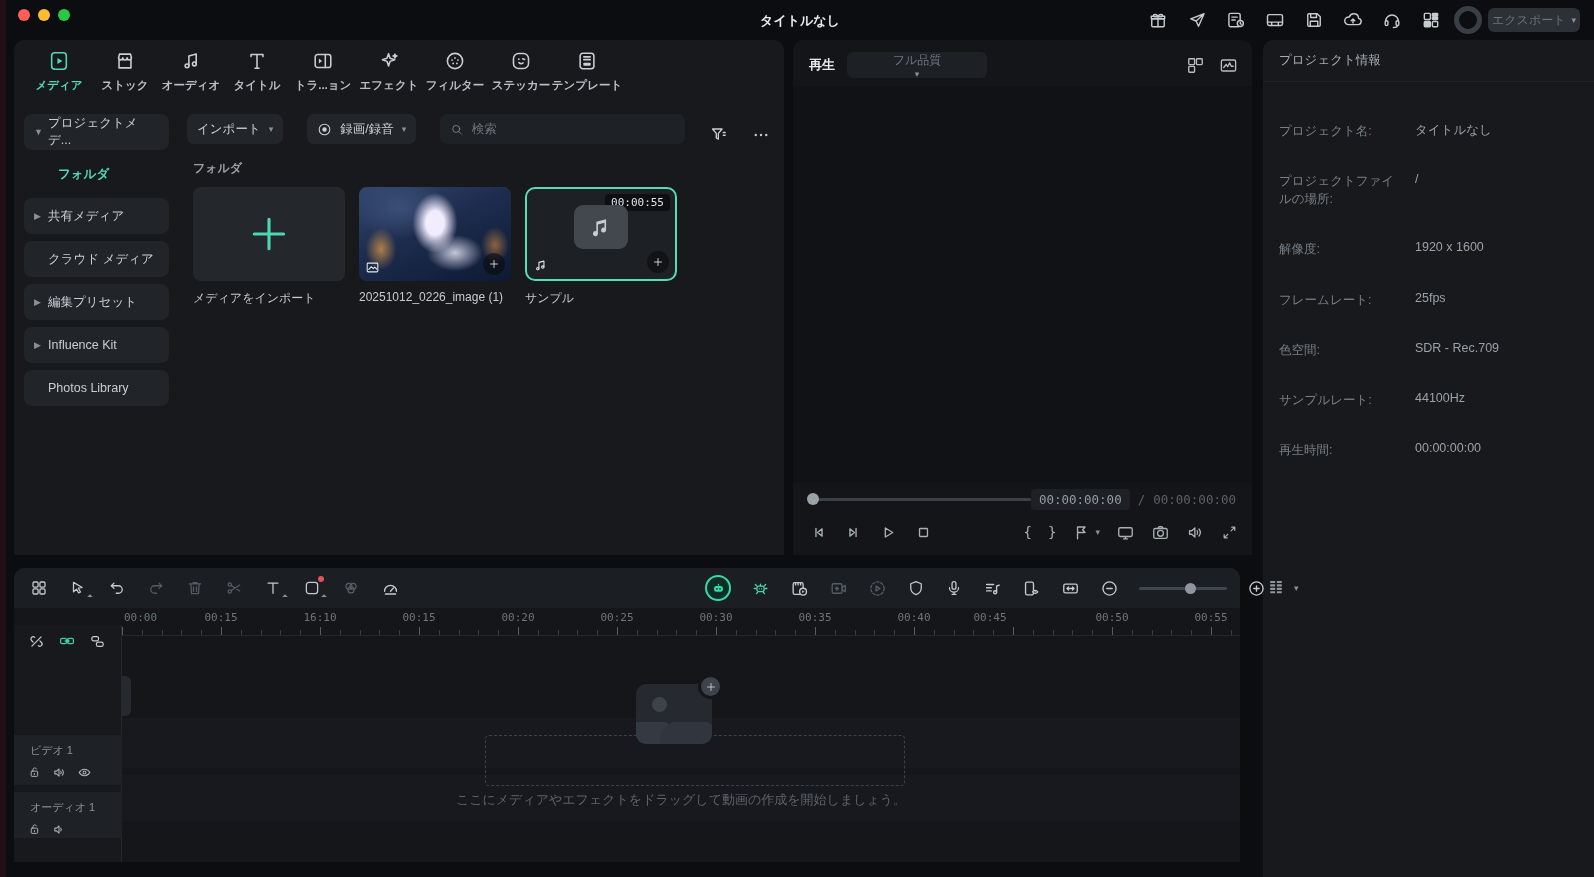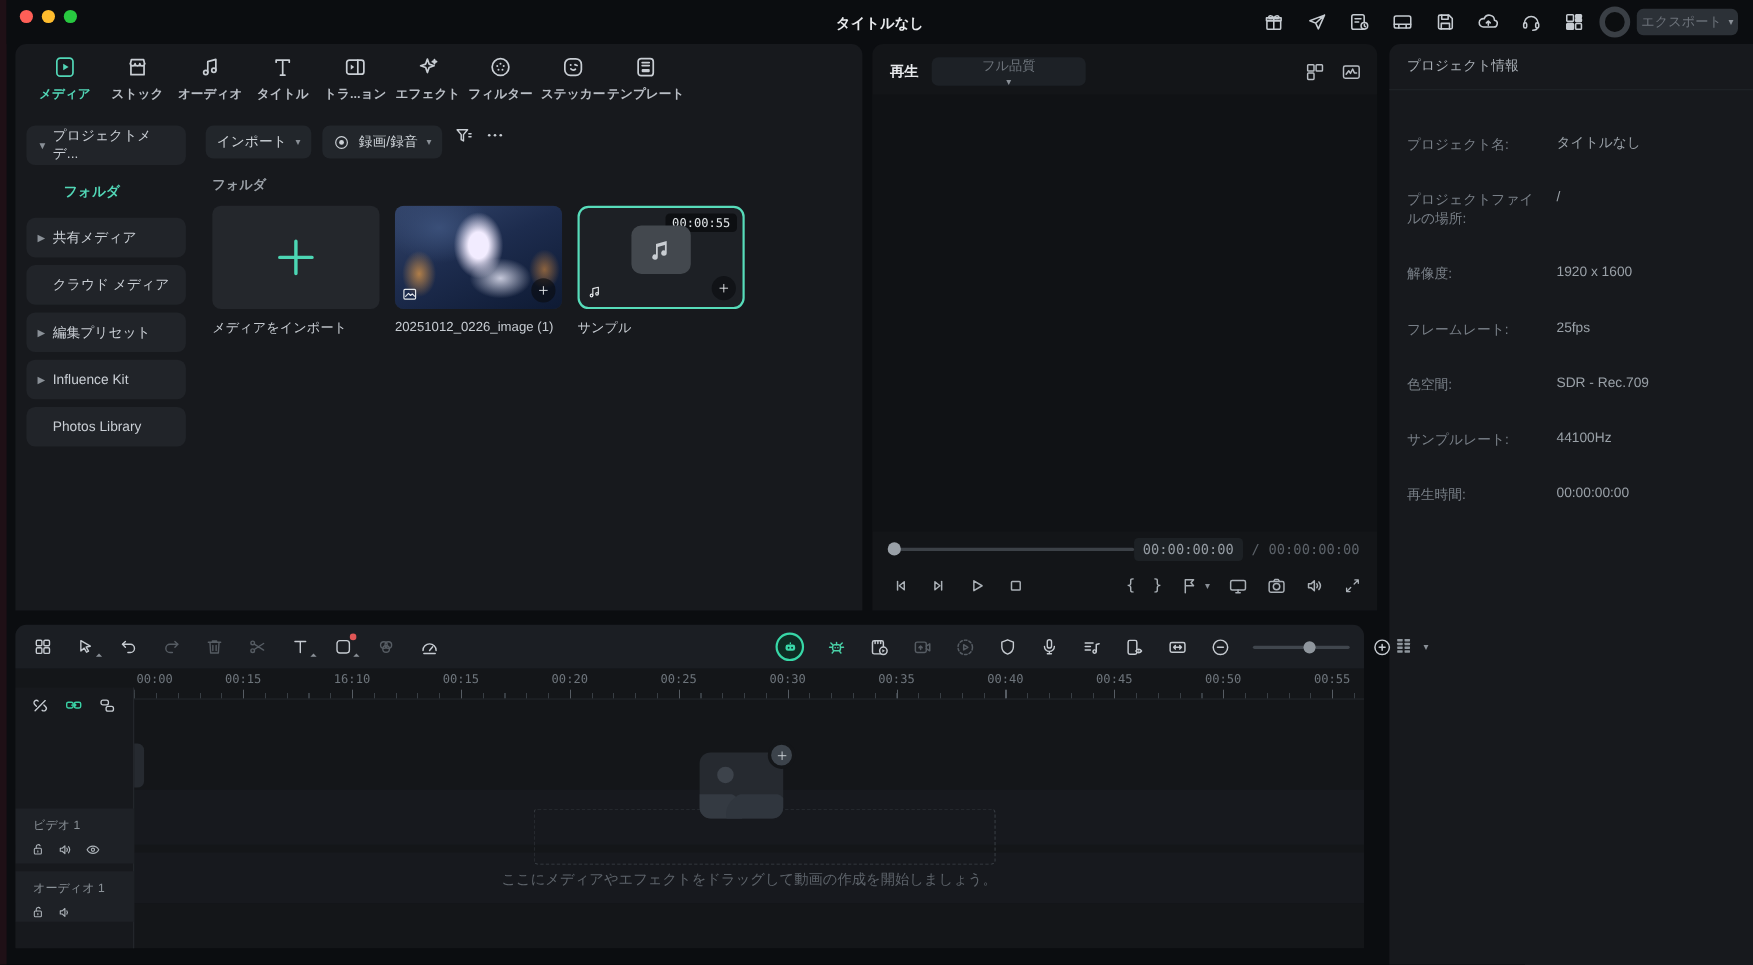--- a/index.html
+++ b/index.html
@@ -33,21 +33,21 @@
 
   
   #media-side { position:absolute; left:0; top:62px; width:163px; bottom:0; padding:12px 8px 0 10px; }
   .side-item { height:36px; border-radius:8px; background:#212429; color:#c9ced4; font-size:12.5px; display:flex; align-items:center; padding:0 10px; margin-bottom:7px; }
   .side-item .tri { width:14px; font-size:9px; color:#8a9097; flex:0 0 14px; }
   .side-sub { height:34px; display:flex; align-items:center; padding:0 10px 0 34px; font-size:12.5px; color:#52d7b7; font-weight:bold; margin-bottom:7px; }
   .side-plain { padding-left:24px; }
 
   
   #media-content { position:absolute; left:163px; top:62px; right:0; bottom:0; padding:12px 14px 0 10px; }
-  #media-toolbar { display:flex; align-items:flex-start; gap:10px; }
+  #media-toolbar { display:flex; align-items:flex-end; gap:24px; }
   .drop-btn { height:30px; border-radius:7px; background:#22262b; color:#ccd1d6; font-size:12.5px; display:flex; align-items:center; gap:8px; padding:0 10px; }
   .chev { font-size:9px; color:#8a9097; }
   #search-box { flex:1; height:30px; border-radius:7px; background:#1e2126; display:flex; align-items:center; gap:8px; padding:0 10px; color:#787f86; }
   #search-box input { background:transparent; border:none; outline:none; color:#b7bcc2; font-size:12.5px; width:100%; font-family:inherit; }
   #search-box input::placeholder { color:#70767d; }
   #filter-btn,#more-btn { color:#c9ced4; }
   #section-label { margin:16px 0 10px 6px; color:#9aa0a7; font-size:12px; font-weight:bold; }
   #media-grid { display:flex; gap:14px; padding-left:6px; }
   .tile-wrap { width:152px; }
   .tile { position:relative; width:152px; height:94px; border-radius:8px; background:#24272c; overflow:hidden; }
@@ -317,20 +317,27 @@
             <span class="chev">▾</span>
           </div>
         <div class="drop-btn">
           <svg class="ic" width="15" height="15" viewBox="0 0 24 24">
               <circle cx="12" cy="12" r="8.5"></circle>
               <circle cx="12" cy="12" r="3.5" fill="currentColor" stroke="none"></circle>
             </svg>
           <span>録画/録音</span>
             <span class="chev">▾</span>
         </div>
+        <div id="search-box">
+          <svg class="ic" width="15" height="15" viewBox="0 0 24 24">
+              <circle cx="11" cy="11" r="6.2"></circle>
+              <path d="M15.6 15.6L20 20"></path>
+            </svg>
+          <input type="text" placeholder="検索" style="">
+        </div>
         <span id="filter-btn" class="tool">
             <svg class="ic" width="19" height="19" viewBox="0 0 24 24">
               <path d="M4.5 5h12l-4.7 5.6v7.2l-2.6-1.4v-5.8z"></path>
               <path d="M18 9.5h2.5M18 13h2.5"></path>
             </svg>
           </span>
         <span id="more-btn" class="tool">
             <svg width="18" height="18" viewBox="0 0 24 24" fill="currentColor">
               <circle cx="5" cy="12" r="1.6"></circle>
               <circle cx="12" cy="12" r="1.6"></circle>
@@ -706,21 +713,21 @@
     <div id="ruler">
       <span class="rlabel first" style="left:2px">00:00</span>
       <span class="rlabel" style="left:99px">00:15</span>
       <span class="rlabel" style="left:198px">16:10</span>
       <span class="rlabel" style="left:297px">00:15</span>
       <span class="rlabel" style="left:396px">00:20</span>
       <span class="rlabel" style="left:495px">00:25</span>
       <span class="rlabel" style="left:594px">00:30</span>
       <span class="rlabel" style="left:693px">00:35</span>
       <span class="rlabel" style="left:792px">00:40</span>
-      <span class="rlabel" style="left:891px">00:45</span>
+      <span class="rlabel" style="left:868px">00:45</span>
       <span class="rlabel" style="left:990px">00:50</span>
       <span class="rlabel" style="left:1089px">00:55</span>
     </div>
 
     <div id="tl-headcol">
       <div id="tl-headicons">
         <span class="tool">
             <svg class="ic" width="17" height="17" viewBox="0 0 24 24">
               <path d="M9.5 6.2A3.1 3.1 0 0 0 5 10.6l2.2 2.2M14.5 17.8a3.1 3.1 0 0 0 4.5-4.4l-2.2-2.2"></path>
               <path d="M5.5 18.5L18.5 5.5"></path>

